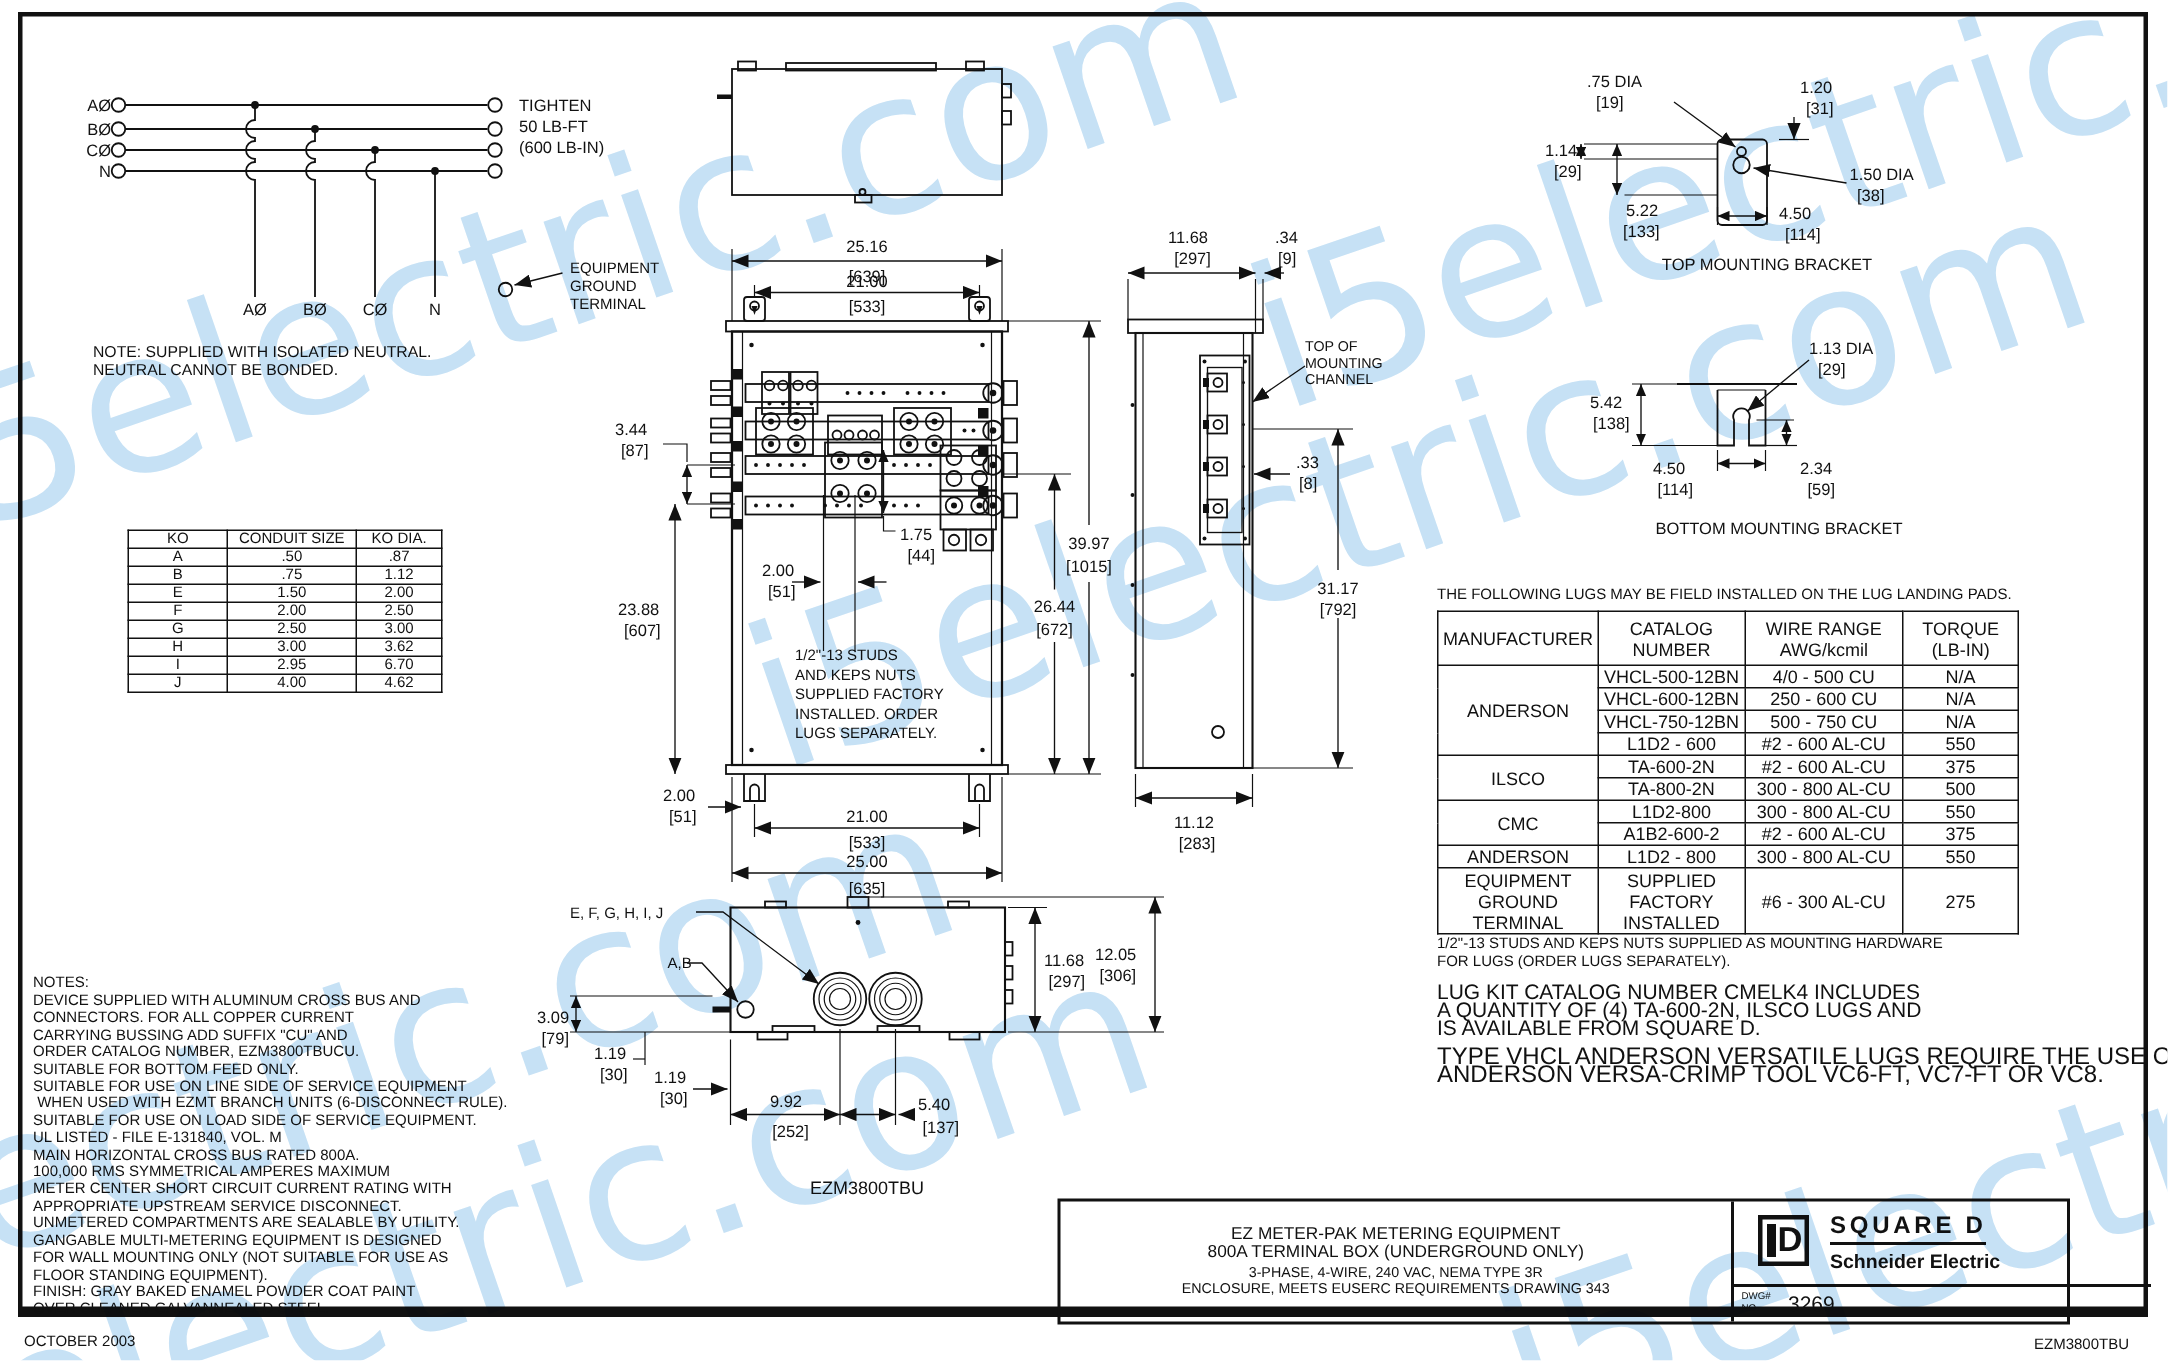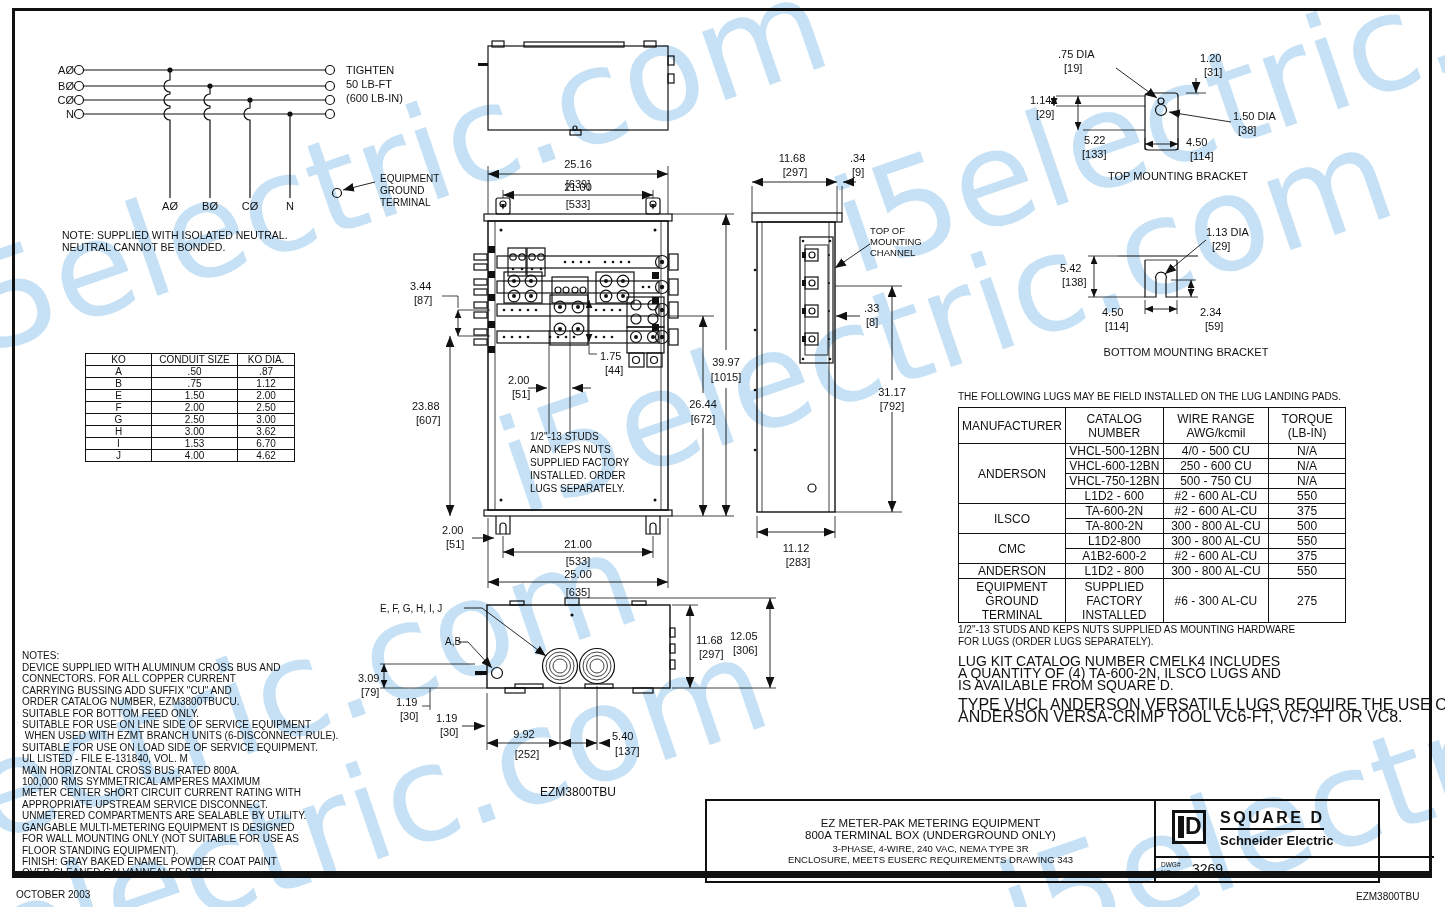--- a/index.html
+++ b/index.html
@@ -126,21 +126,21 @@
           <td>2.50</td>
           <td>3.00</td>
         </tr>
     <tr>
           <td>H</td>
           <td>3.00</td>
           <td>3.62</td>
         </tr>
     <tr>
           <td>I</td>
-          <td>1.53</td>
+          <td>2.95</td>
           <td>6.70</td>
         </tr>
     <tr>
           <td>J</td>
           <td>4.00</td>
           <td>4.62</td>
         </tr>
   </tbody>
     </table>
 

